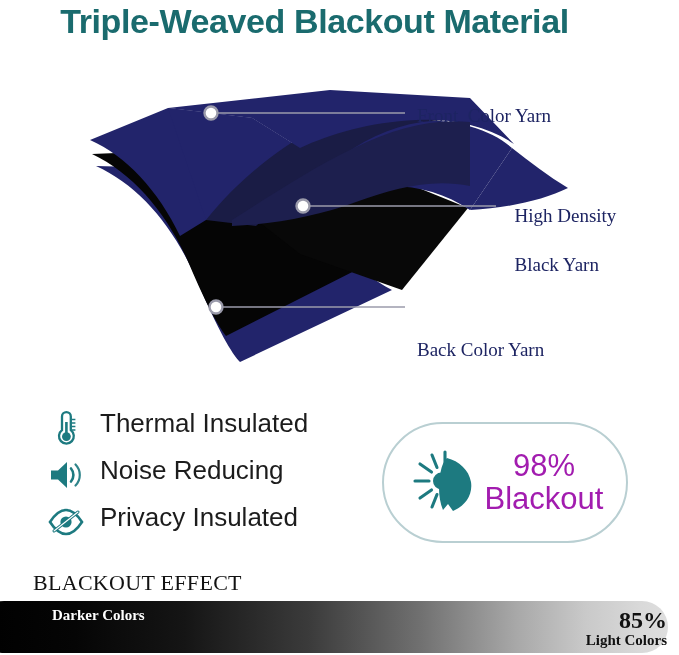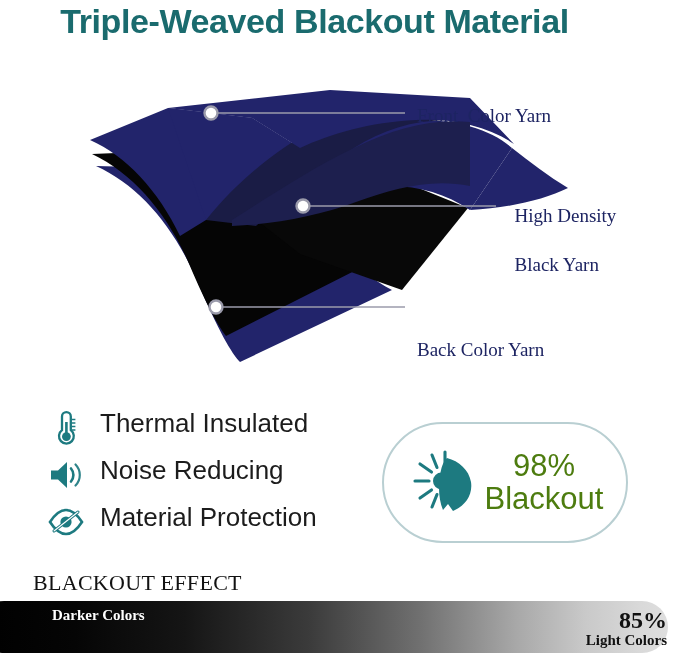--- a/index.html
+++ b/index.html
@@ -98,21 +98,21 @@
   }
   #blackout-badge-icon {
     width: 72px;
     height: 70px;
     flex: 0 0 72px;
     margin-right: 6px;
   }
   #blackout-badge-text {
     text-align: center;
     font-family: "Liberation Sans", sans-serif;
-    color: #4d7c0f;
+    color: #a21caf;
     line-height: 1.04;
   }
   #blackout-pct { font-size: 31px; display: block; }
   #blackout-word { font-size: 31px; display: block; }
 
   
   #blackout-effect-heading {
     position: absolute;
     left: 33px;
     top: 570px;
@@ -252,21 +252,21 @@
   <div class="feature-row">
     <span class="feature-icon">
       <svg width="38" height="30" viewBox="0 0 38 30" xmlns="http://www.w3.org/2000/svg">
         <path d="M3 15 C8.5 6.5 14.5 3 19 3 C23.5 3 29.5 6.5 35 15
                  C29.5 23.5 23.5 27 19 27 C14.5 27 8.5 23.5 3 15 Z" fill="none" stroke="#1d7a80" stroke-width="2.6"></path>
         <circle cx="19" cy="15" r="5.6" fill="#1d7a80"></circle>
         <path d="M7 24 L31 5" stroke="#1d7a80" stroke-width="3" stroke-linecap="round"></path>
         <path d="M7 24 L31 5" stroke="#ffffff" stroke-width="1.1" stroke-linecap="round"></path>
       </svg>
     </span>
-    <span class="feature-label">Material Protection</span>
+    <span class="feature-label">Privacy Insulated</span>
   </div>
 
 </div>
 
 <div id="blackout-badge">
   <span id="blackout-badge-icon">
     <svg width="72" height="70" viewBox="0 0 72 70" xmlns="http://www.w3.org/2000/svg">
       <g stroke="#1d7a80" stroke-width="3.1" stroke-linecap="round">
         <line x1="22" y1="33" x2="8" y2="33"></line>
         <line x1="24.5" y1="24" x2="13" y2="16"></line>

